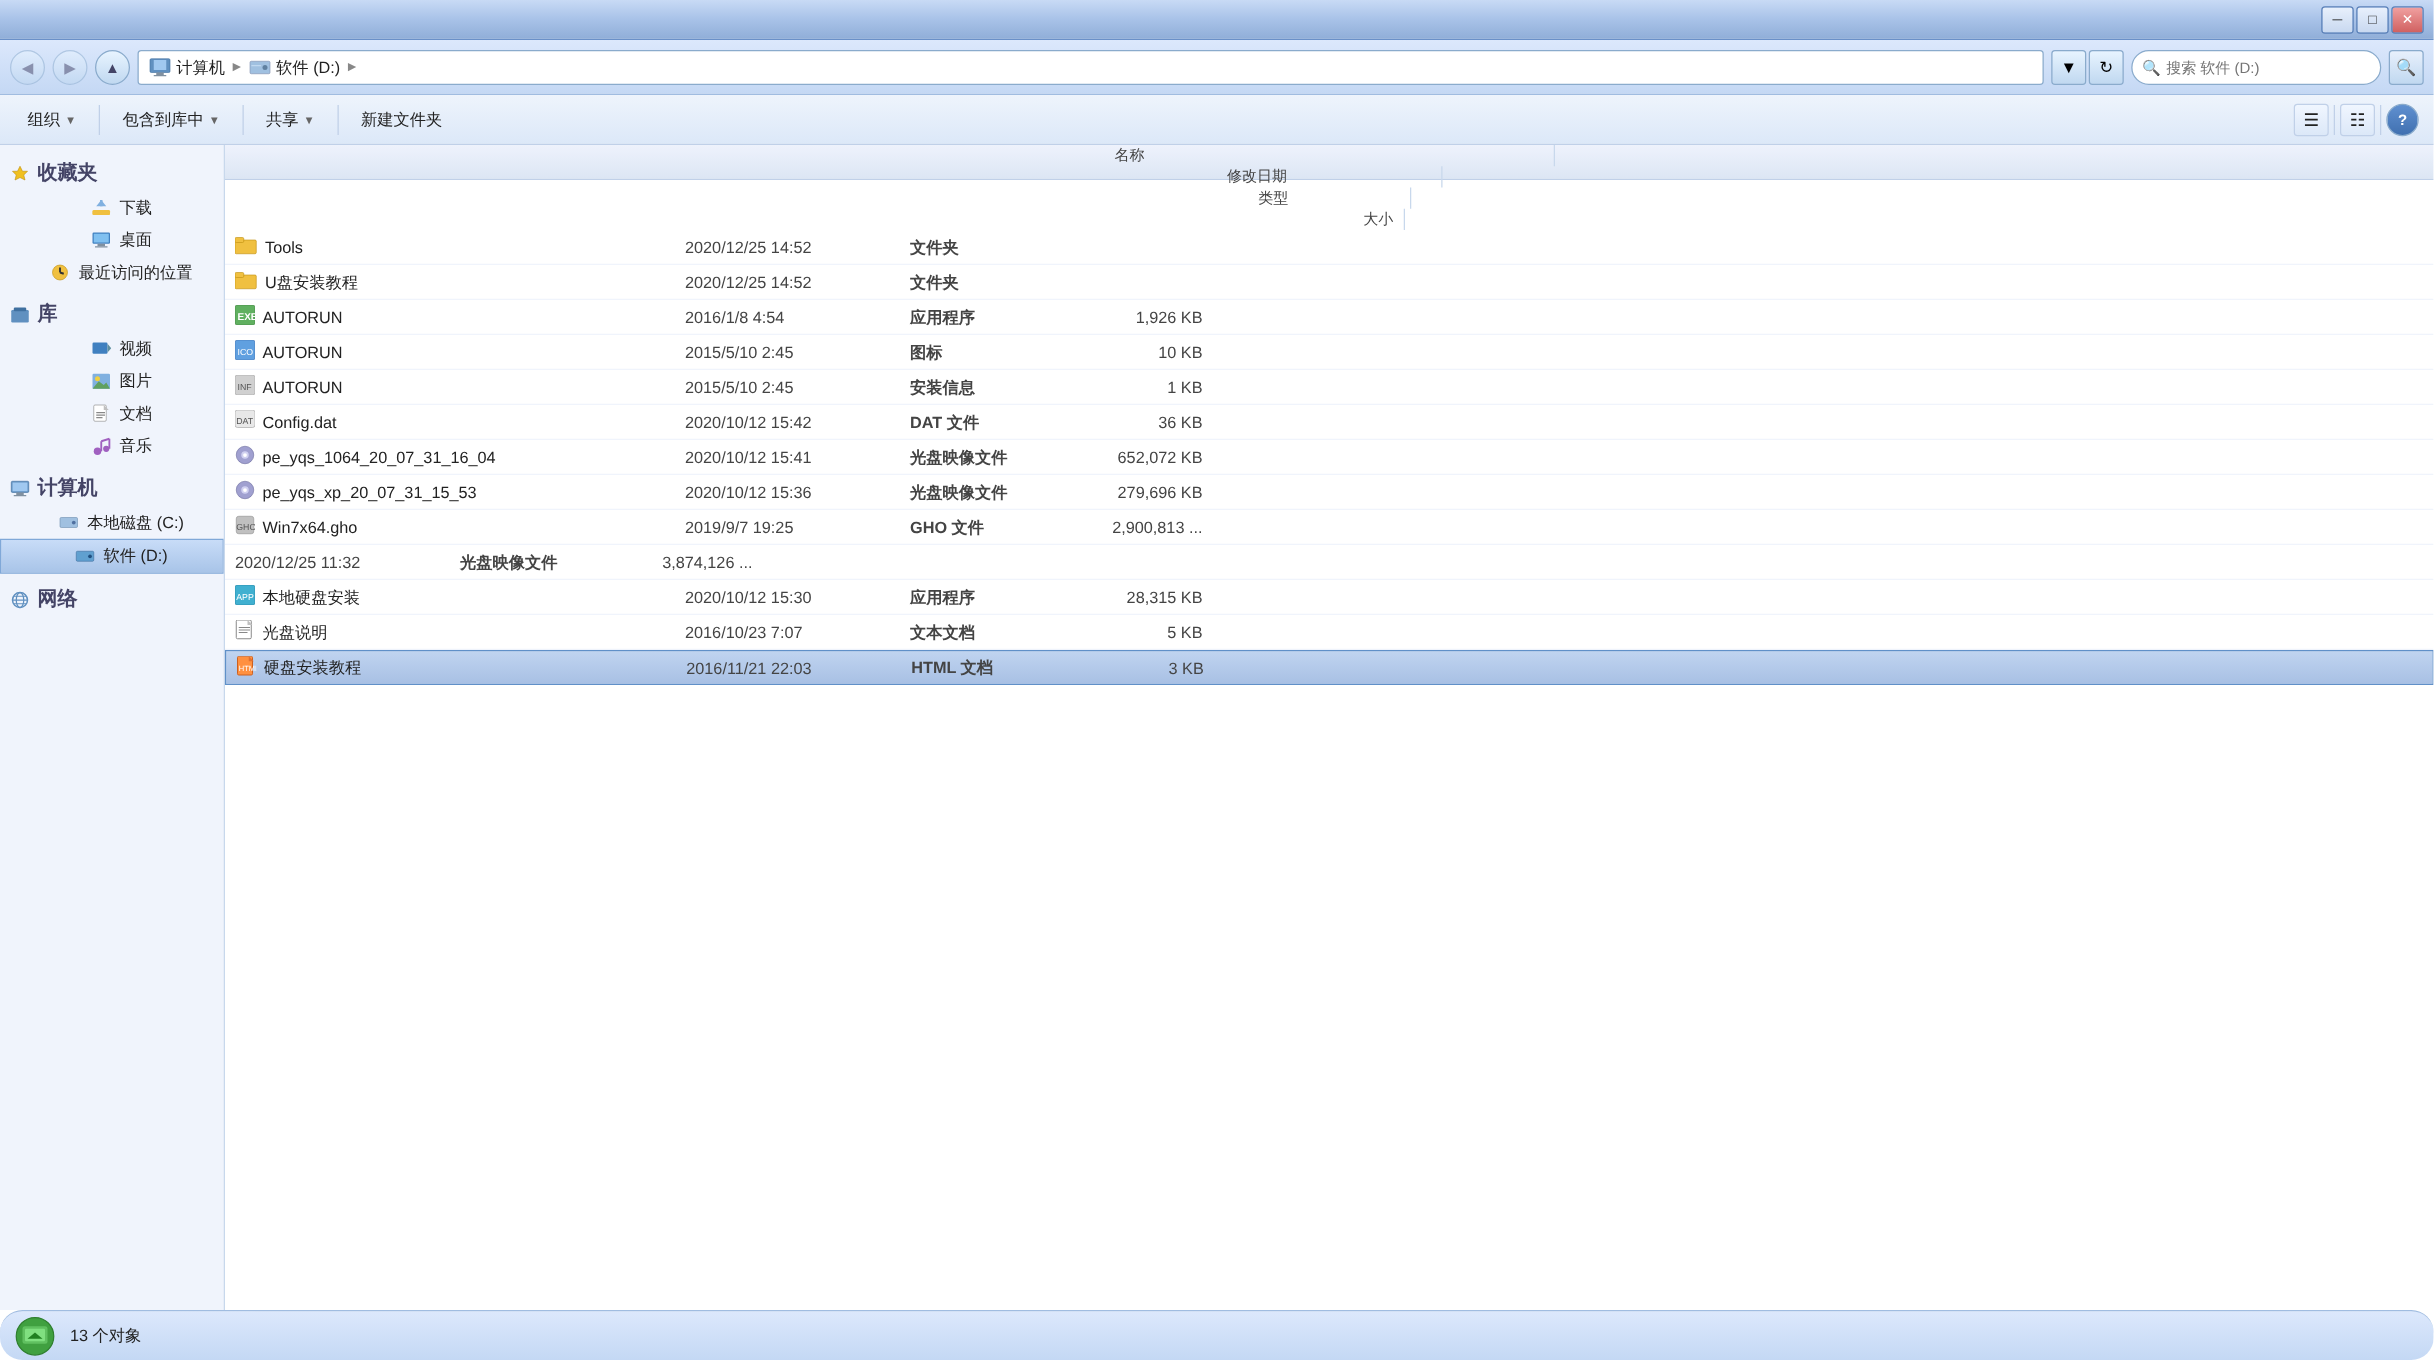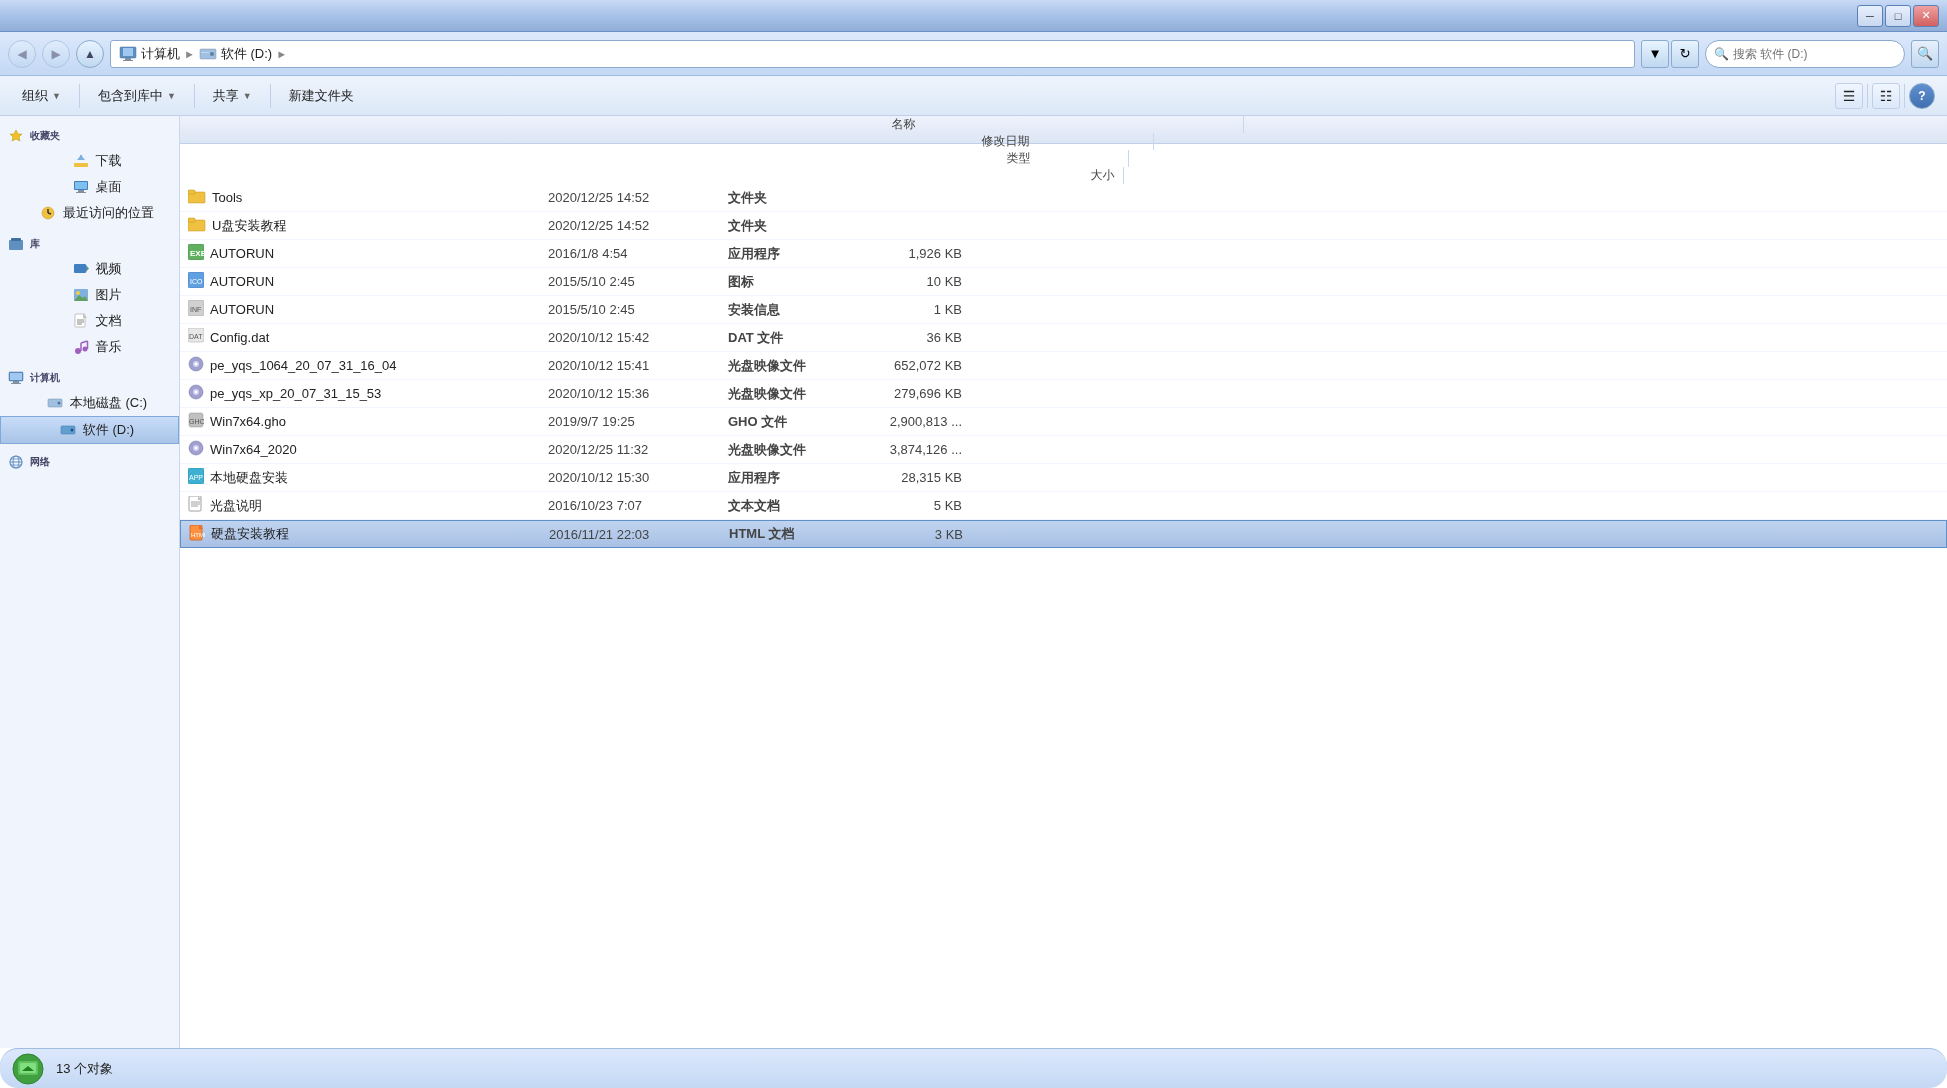--- a/index.html
+++ b/index.html
@@ -187,21 +187,21 @@
       overflow-y: auto;
       padding: 8px 0;
     }
     .sidebar-section {
       margin-bottom: 6px;
     }
     .sidebar-header {
       display: flex;
       align-items: center;
       padding: 4px 8px;
-      font-size: 10px;
+      font-size: 16px;
       color: #446;
       font-weight: bold;
       cursor: pointer;
       gap: 6px;
     }
     .sidebar-item {
       display: flex;
       align-items: center;
       padding: 4px 8px 4px 22px;
       cursor: pointer;
@@ -667,28 +667,20 @@
                 <rect x="1" y="1" width="14" height="14" rx="2" fill="#c0c0c0" stroke="#909090" stroke-width="0.5"></rect>
                 <text x="1" y="12" font-size="7" fill="#555">GHO</text>
               </svg></span>
       <span>Win7x64.gho</span>
     </div>
     <div class="file-col file-col-date">2019/9/7 19:25</div>
     <div class="file-col file-col-type">GHO 文件</div>
     <div class="file-col file-col-size">2,900,813 ...</div>
   </div>
         <div class="file-row">
-    <div class="file-col file-col-name">
-      <span><svg width="16" height="16" viewBox="0 0 16 16">
-                <circle cx="8" cy="8" r="7" fill="#a0a0d0" stroke="#7070a0" stroke-width="0.5"></circle>
-                <circle cx="8" cy="8" r="3" fill="#d0d0f0"></circle>
-                <circle cx="8" cy="8" r="1.5" fill="white"></circle>
-              </svg></span>
-      <span>Win7x64_2020</span>
-    </div>
     <div class="file-col file-col-date">2020/12/25 11:32</div>
     <div class="file-col file-col-type">光盘映像文件</div>
     <div class="file-col file-col-size">3,874,126 ...</div>
   </div>
         <div class="file-row">
     <div class="file-col file-col-name">
       <span><svg width="16" height="16" viewBox="0 0 16 16">
                 <rect width="16" height="16" rx="2" fill="#40b0d0" stroke="#2080a0" stroke-width="0.5"></rect>
                 <text x="1" y="12" font-size="7" fill="#fff">APP</text>
               </svg></span>

